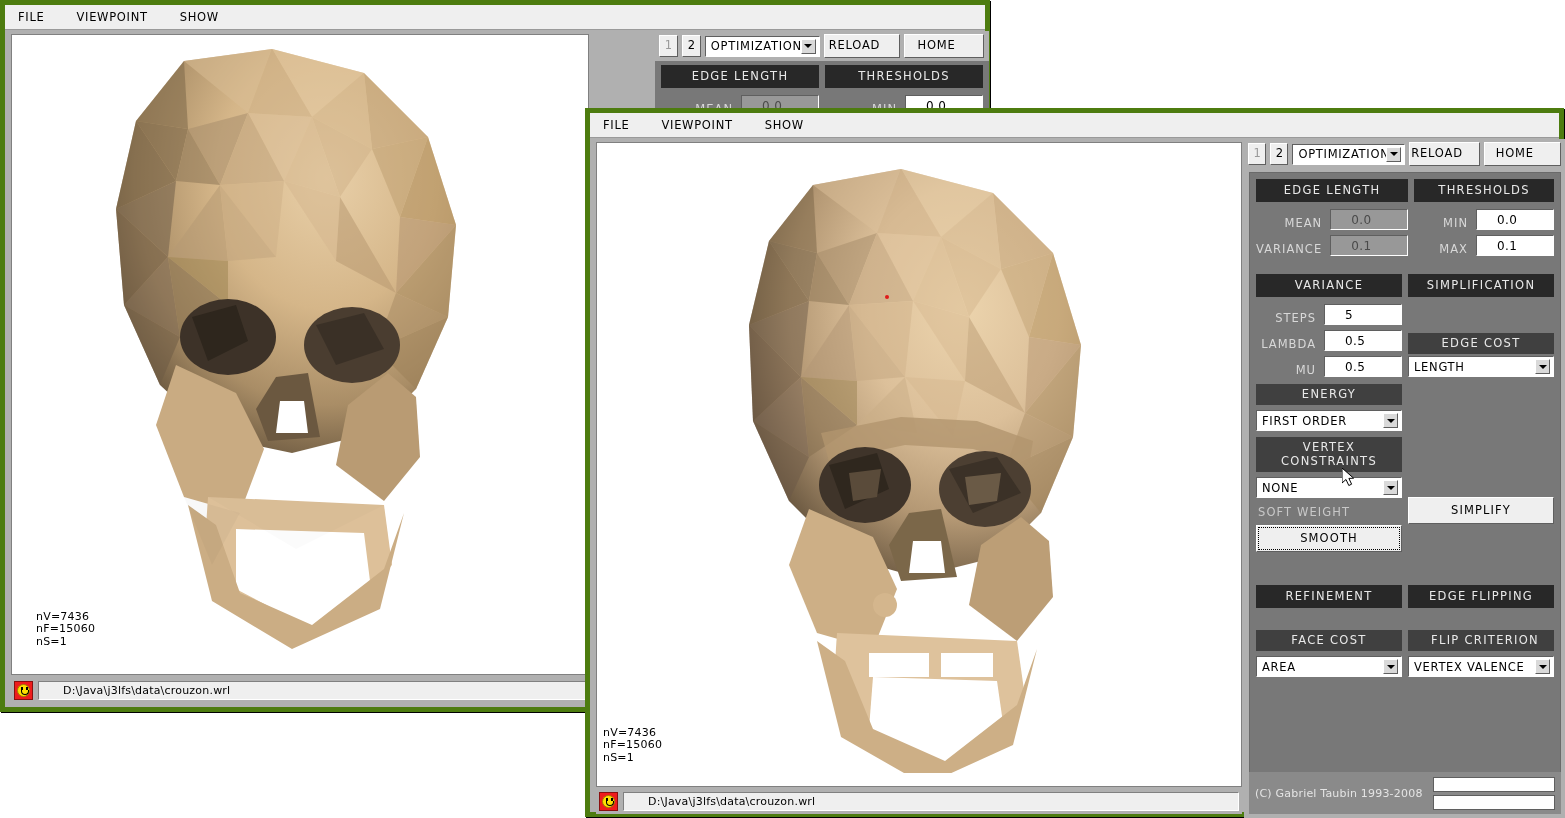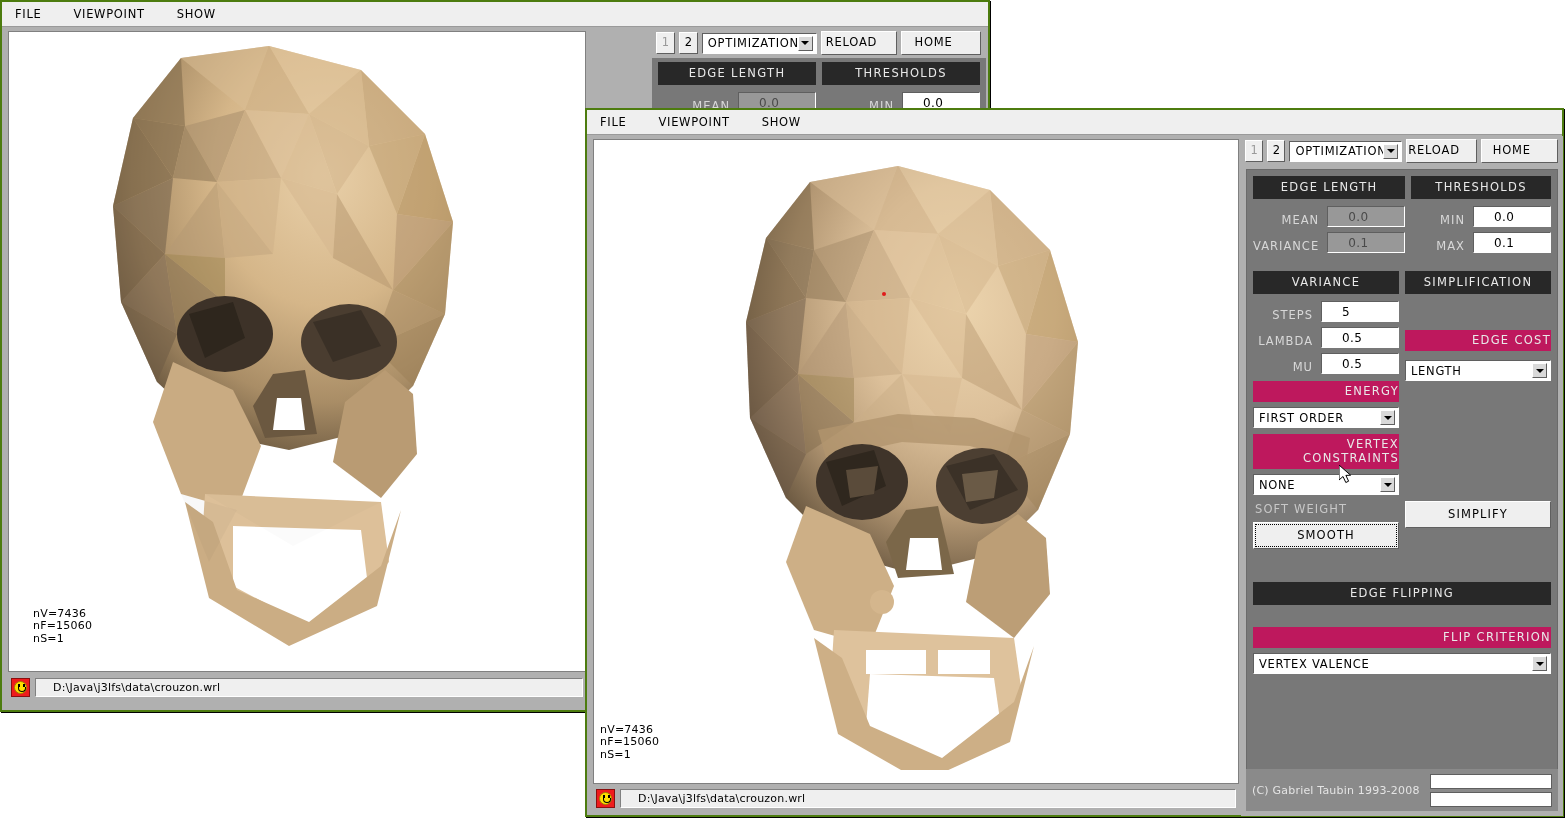--- a/index.html
+++ b/index.html
@@ -8,21 +8,21 @@
     background: #ffffff;
     font-family: "DejaVu Sans", "Liberation Sans", sans-serif;
     overflow: hidden;
   }
   #root { position: relative; width: 1565px; height: 818px; }
 
   
   .window {
     position: absolute;
     background: #b0b0b0;
-    border: 2px solid #4d7c0f;
+    border: 5px solid #4d7c0f;
     box-shadow: 1px 1px 0 #000;
   }
   .menubar {
     height: 25px;
     background: #efefef;
     border-bottom: 1px solid #9a9a9a;
     display: flex;
     align-items: center;
     padding-left: 10px;
     gap: 26px;
@@ -84,21 +84,21 @@
   .pathfield {
     flex: 1 1 auto;
     height: 19px;
     background: #efefef;
     border-top: 1px solid #808080;
     border-left: 1px solid #808080;
     border-right: 1px solid #fff;
     border-bottom: 1px solid #fff;
     font-size: 11px;
     color: #000;
-    padding: 2px 0 0 17px;
+    padding: 2px 0 0 24px;
     letter-spacing: .2px;
     white-space: nowrap;
     overflow: hidden;
   }
 
   
   .panel {
     position: absolute;
     background: #787878;
     overflow: hidden;
@@ -166,25 +166,25 @@
   }
   .hdr {
     background: #282828;
     color: #e9e9e9;
     font-size: 11.5px;
     letter-spacing: 1.3px;
     text-align: center;
     padding: 4px 0 5px 0;
   }
   .subhdr {
-    background: #be185d;
+    background: #404040;
     color: #e9e9e9;
     font-size: 11.5px;
     letter-spacing: 1.3px;
-    text-align: right;
+    text-align: center;
     padding: 3px 0 4px 0;
   }
   .fieldrow { display: flex; align-items: flex-end; }
   .flabel {
     color: #d8d8d8;
     font-size: 11.5px;
     letter-spacing: 1px;
     text-align: right;
     padding-right: 8px;
     flex: 1 1 auto;
@@ -557,31 +557,41 @@
                   <i class="caret"></i>
                 </div>
             </div>
             <div class="plabel" style="margin-top:7px;">SOFT WEIGHT</div>
             <div class="actionbtn focused" style="margin-top:6px;">SMOOTH</div>
           </div>
 
           <div style="flex:1;">
             <div class="hdr">SIMPLIFICATION</div>
             <div class="subhdr" style="margin-top:36px;">EDGE COST</div>
-            <div class="combo" style="margin-top:9px;">
+            <div class="combo" style="margin-top:2px;">
               <div class="val">LENGTH</div>
               <div class="arrow">
                   <i class="caret"></i>
                 </div>
             </div>
             <div class="actionbtn" style="margin-top:120px;">SIMPLIFY</div>
           </div>
         </div>
 
         <div style="display:flex; gap:6px; padding:33px 6px 0 6px;">
+          <div style="flex:1;">
+            <div class="hdr">REFINEMENT</div>
+            <div class="subhdr" style="margin-top:22px;">FACE COST</div>
+            <div class="combo" style="margin-top:5px;">
+              <div class="val">AREA</div>
+              <div class="arrow">
+                  <i class="caret"></i>
+                </div>
+            </div>
+          </div>
           <div style="flex:1;">
             <div class="hdr">EDGE FLIPPING</div>
             <div class="subhdr" style="margin-top:22px;padding-left:8px;">FLIP CRITERION</div>
             <div class="combo" style="margin-top:5px;">
               <div class="val">VERTEX VALENCE</div>
               <div class="arrow">
                   <i class="caret"></i>
                 </div>
             </div>
           </div>

